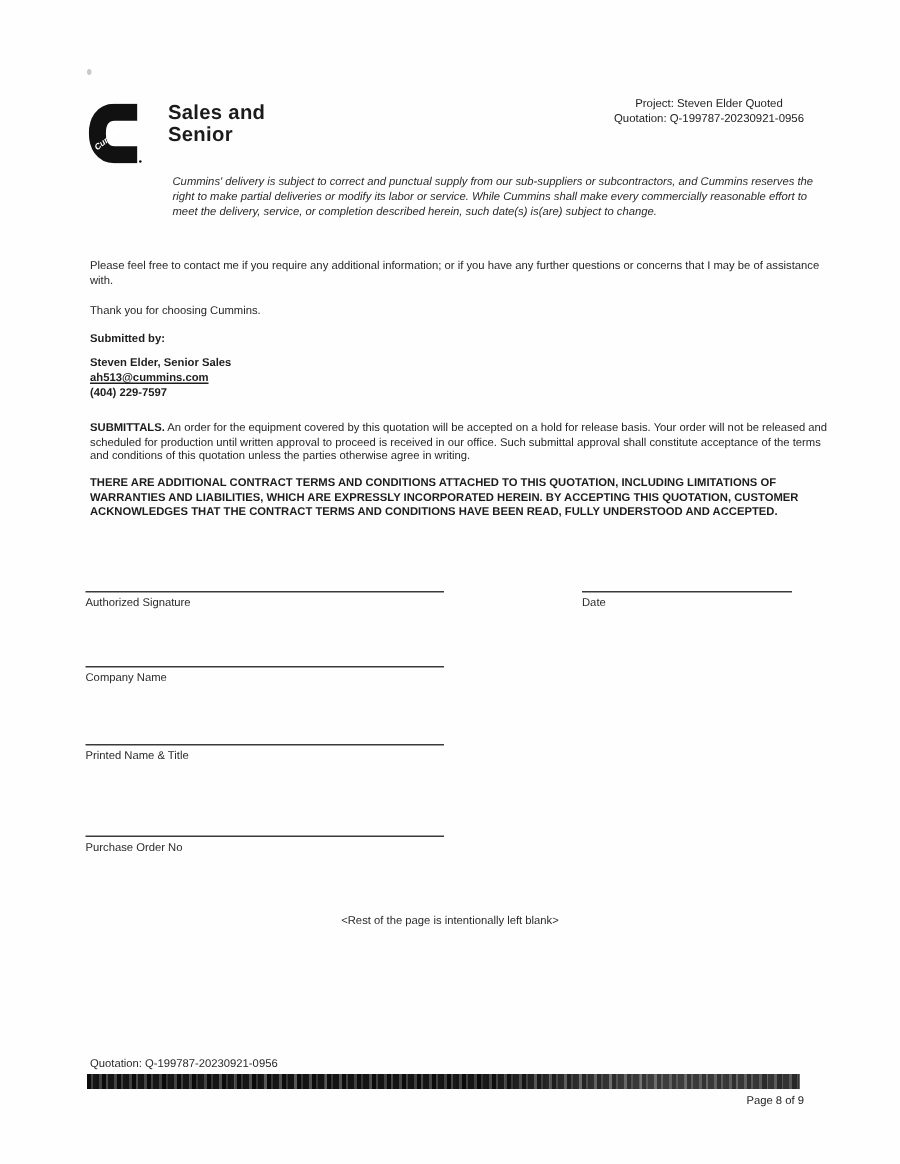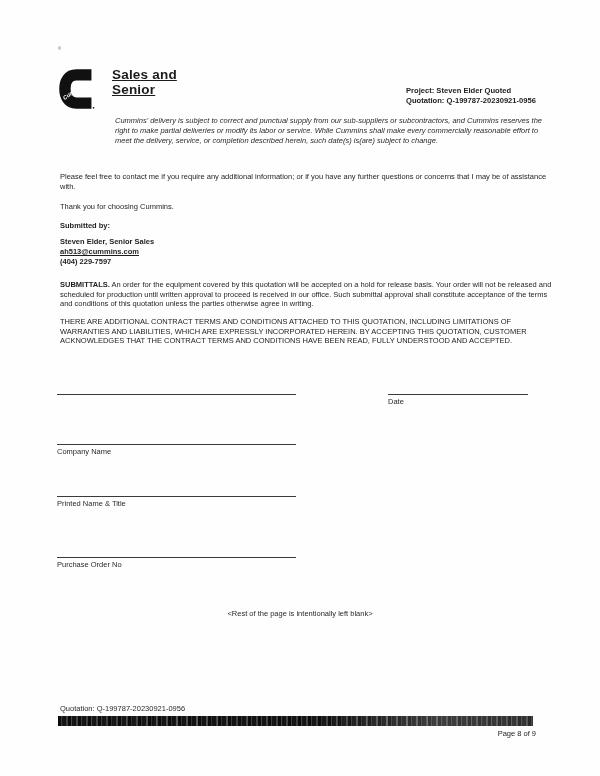--- a/index.html
+++ b/index.html
@@ -8,34 +8,34 @@
     width:600px;height:776px;
     margin:0 auto;
     background:#fefefe;
     font-family:"Liberation Sans","DejaVu Sans",sans-serif;
     color:#2d2d2d;
     overflow:hidden;
   }
   .abs{position:absolute;}
   
   #logo{left:59px;top:69px;width:43px;height:40px;}
-  #brand{left:112px;top:67px;font-size:13.5px;font-weight:bold;color:#1b1b1b;line-height:15px;letter-spacing:.2px;text-decoration:underline;}
-  #hdr-right{right:64px;top:64px;text-align:left;font-size:7.6px;font-weight:bold;line-height:10px;color:#222;margin-top:22px;}
+  #brand{left:112px;top:67px;font-size:13.5px;font-weight:bold;color:#1b1b1b;line-height:15px;letter-spacing:.2px;}
+  #hdr-right{right:64px;top:64px;text-align:center;font-size:7.6px;font-weight:normal;line-height:10px;color:#222;}
   
   #disclaimer{left:115px;top:116px;width:432px;font-size:7.5px;font-style:italic;line-height:10px;color:#2a2a2a;}
   
   .para{left:60px;width:494px;font-size:7.5px;line-height:9.5px;color:#262626;}
   #p-contact{top:172px;}
   #p-thanks{top:202px;}
   #p-submitted{top:221px;font-weight:bold;color:#1d1d1d;}
   #contact-block{left:60px;top:237px;font-size:7.5px;font-weight:bold;line-height:10px;color:#1d1d1d;}
   #contact-email{text-decoration:underline;color:#1d1d1d;display:inline-block;}
   #p-submittals{top:280px;}
   #p-submittals b{color:#1c1c1c;}
-  #p-terms{top:317px;font-weight:normal;color:#1c1c1c;}
+  #p-terms{top:317px;font-weight:bold;color:#1c1c1c;}
   
   .sig{position:absolute;}
   .sig-line{border-top:1px solid #3a3a3a;height:0;}
   .sig-label{font-size:7.5px;color:#2a2a2a;margin-top:2px;line-height:9px;}
   #sig-auth{left:57px;top:394px;width:239px;}
   #sig-date{left:388px;top:394px;width:140px;}
   #sig-company{left:57px;top:444px;width:239px;}
   #sig-printed{left:57px;top:496px;width:239px;}
   #sig-po{left:57px;top:557px;width:239px;}
   
@@ -87,20 +87,21 @@
     <div><span id="contact-email">ah513@cummins.com</span></div>
     <div>(404) 229-7597</div>
   </div>
 
   <div id="p-submittals" class="abs para"><b>SUBMITTALS.</b><span> An order for the equipment covered by this quotation will be accepted on a hold for release basis.  Your order will not be released and scheduled for production until written approval to proceed is received in our office.  Such submittal approval shall constitute acceptance of the terms and conditions of this quotation unless the parties otherwise agree in writing.</span></div>
 
   <div id="p-terms" class="abs para">THERE ARE ADDITIONAL CONTRACT TERMS AND CONDITIONS ATTACHED TO THIS QUOTATION, INCLUDING LIMITATIONS OF WARRANTIES AND LIABILITIES, WHICH ARE EXPRESSLY INCORPORATED HEREIN.  BY ACCEPTING THIS QUOTATION, CUSTOMER ACKNOWLEDGES THAT THE CONTRACT TERMS AND CONDITIONS HAVE BEEN READ, FULLY UNDERSTOOD AND ACCEPTED.</div>
 
   <div id="sig-auth" class="sig">
     <div class="sig-line"></div>
+    <div class="sig-label">Authorized Signature</div>
   </div>
   <div id="sig-date" class="sig">
     <div class="sig-line"></div>
     <div class="sig-label">Date</div>
   </div>
   <div id="sig-company" class="sig">
     <div class="sig-line"></div>
     <div class="sig-label">Company Name</div>
   </div>
   <div id="sig-printed" class="sig">

